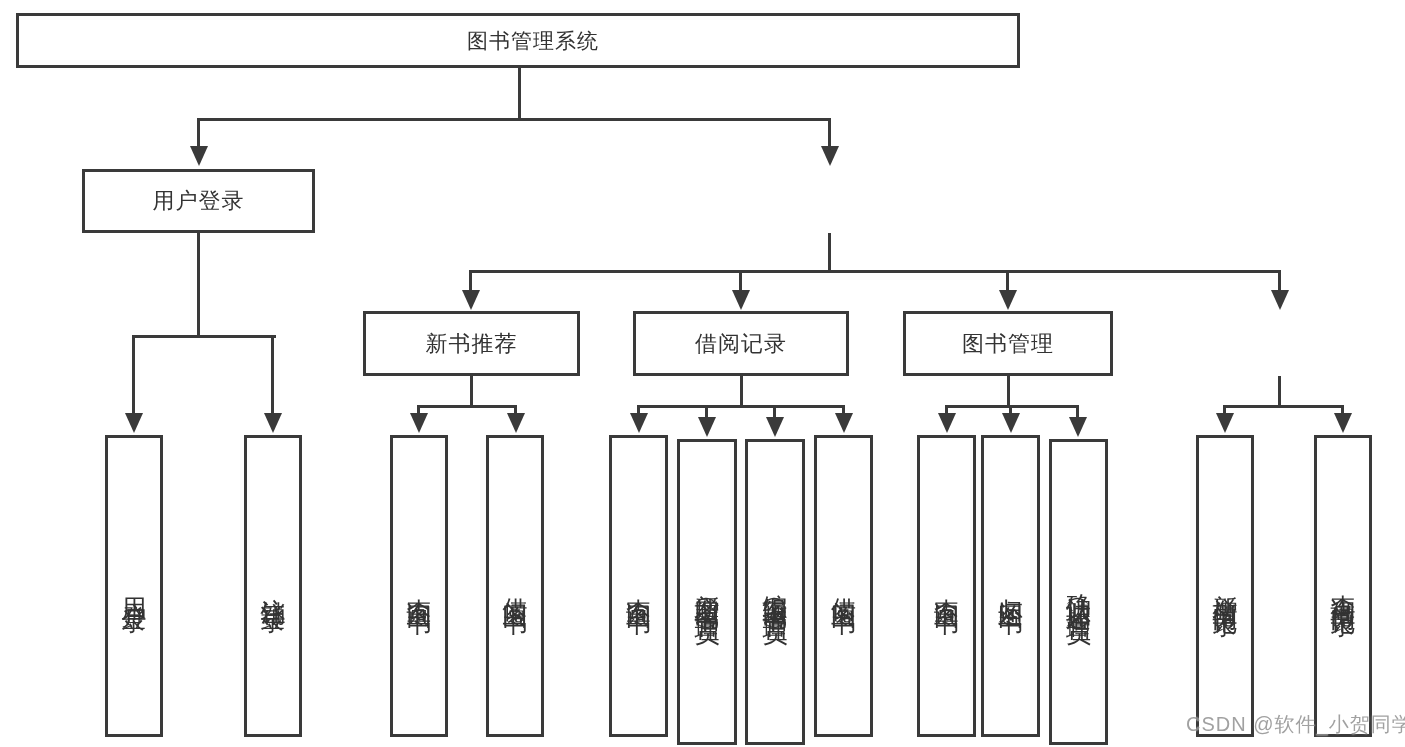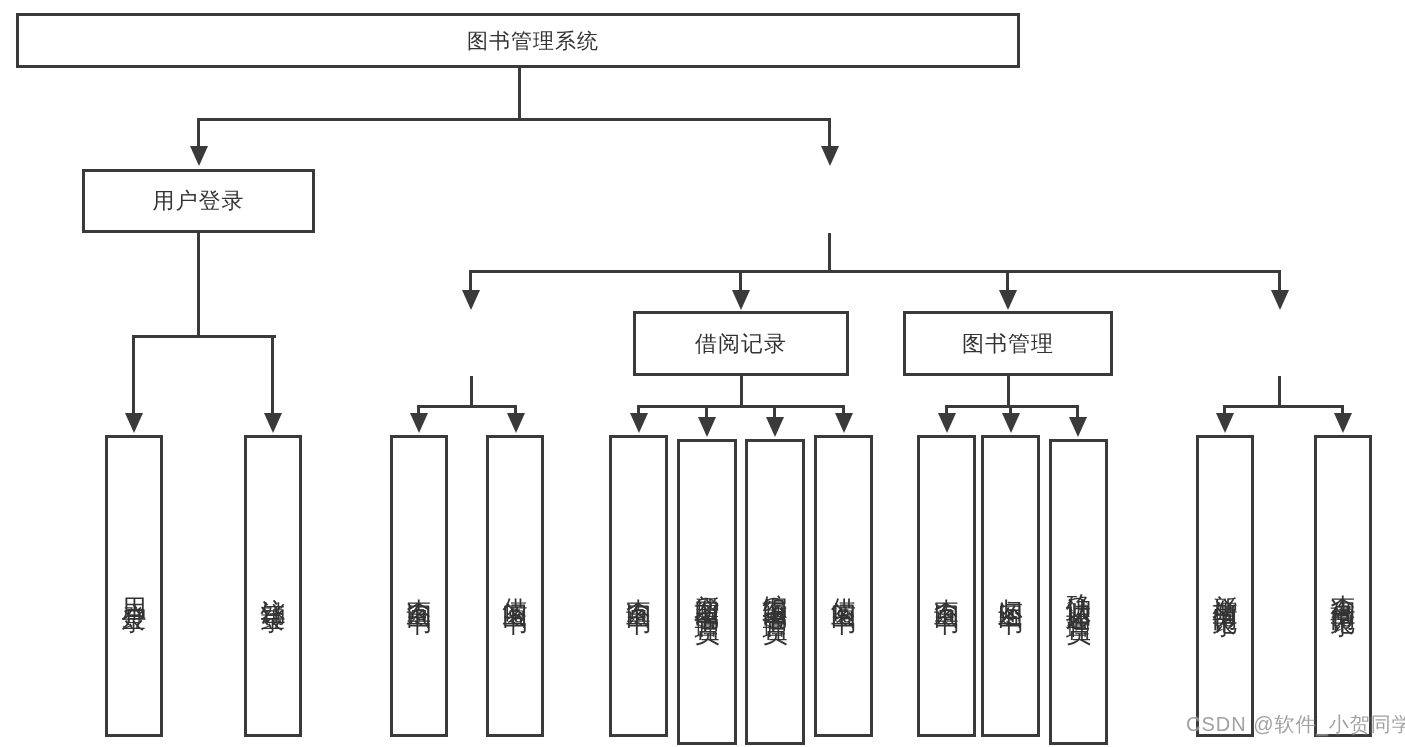--- a/index.html
+++ b/index.html
@@ -90,20 +90,23 @@
   <div class="hline" style="left:469px;top:270px;width:812px"></div>
   <div class="vline" style="left:469px;top:270px;height:22px"></div>
   <div class="arr" style="left:462px;top:290px"></div>
   <div class="vline" style="left:739px;top:270px;height:22px"></div>
   <div class="arr" style="left:732px;top:290px"></div>
   <div class="vline" style="left:1006px;top:270px;height:22px"></div>
   <div class="arr" style="left:999px;top:290px"></div>
   <div class="vline" style="left:1278px;top:270px;height:22px"></div>
   <div class="arr" style="left:1271px;top:290px"></div>
 
+  <div class="box hz" style="left:363px;top:311px;width:217px;height:65px">
+    <span>新书推荐</span>
+  </div>
   <div class="box hz" style="left:633px;top:311px;width:216px;height:65px">
     <span>借阅记录</span>
   </div>
   <div class="box hz" style="left:903px;top:311px;width:210px;height:65px">
     <span>图书管理</span>
   </div>
 
   <div class="vline" style="left:470px;top:376px;height:32px"></div>
   <div class="hline" style="left:417px;top:405px;width:100px"></div>
   <div class="vline" style="left:417px;top:405px;height:12px"></div>

